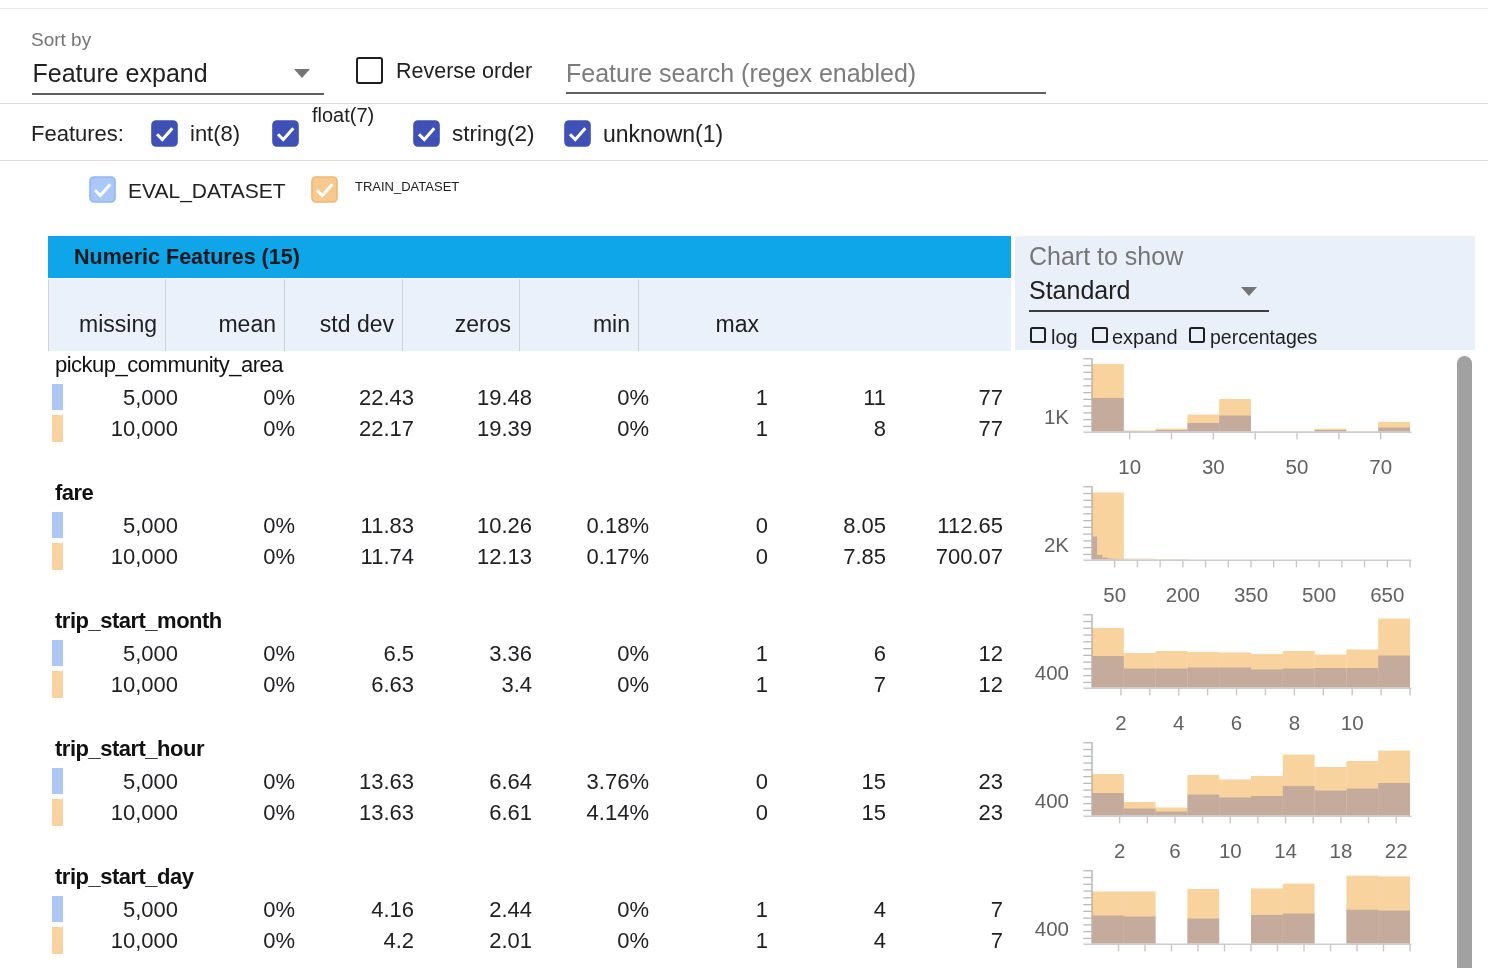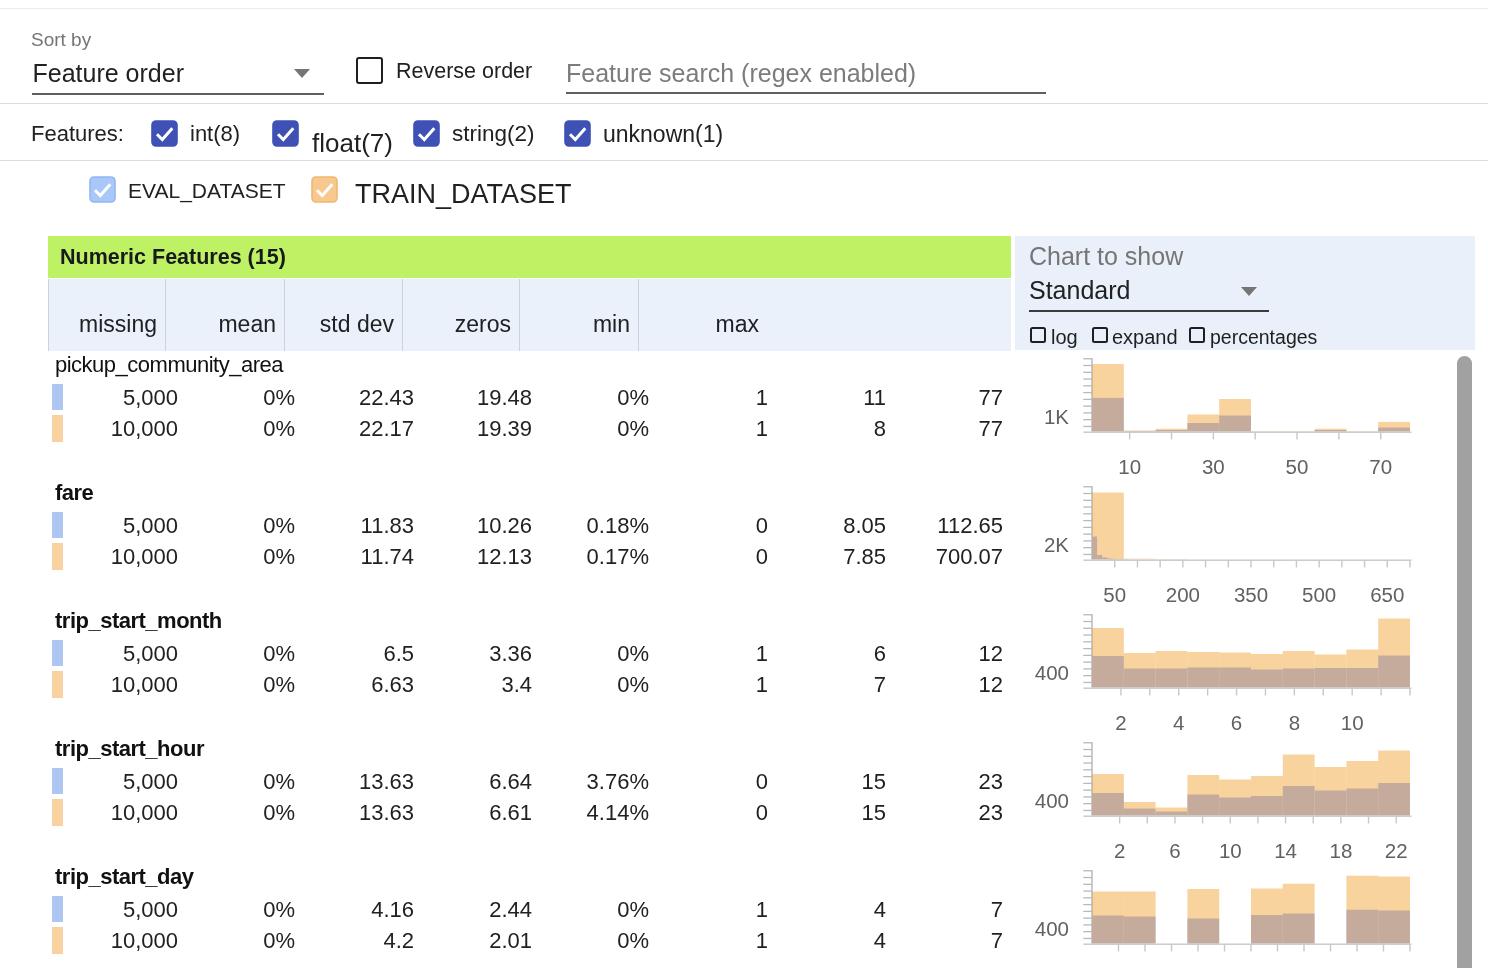--- a/index.html
+++ b/index.html
@@ -2,62 +2,62 @@
 <html><head><meta charset="utf-8"><style>
 html,body{margin:0;padding:0;background:#fff;width:1488px;height:968px;overflow:hidden;
 font-family:"Liberation Sans",sans-serif;}
 *{box-sizing:border-box}
 .abs{position:absolute}
 .row{display:flex;position:absolute}
 .cell{text-align:right;padding-right:8px;white-space:nowrap}
 </style></head><body>
 <div class="abs" style="left:0;top:8px;width:1488px;height:1px;background:#ebebeb"></div>
 <div class="abs" style="left:31px;top:29px;font-size:19px;color:#757575">Sort by</div>
-<div class="abs" style="left:32.5px;top:59px;font-size:25px;color:#212121">Feature order</div>
+<div class="abs" style="left:32.5px;top:59px;font-size:25px;color:#212121">Feature expand</div>
 <div class="abs" style="left:32px;top:93.3px;width:292px;height:1.8px;background:#5f5f5f"></div>
 <div class="abs" style="left:294px;top:69px;width:0;height:0;border-left:8.5px solid transparent;border-right:8.5px solid transparent;border-top:9px solid #757575"></div>
 <div class="abs" style="left:356px;top:57px;width:27px;height:27px;border:2.6px solid #1f1f1f;border-radius:3px"></div>
 <div class="abs" style="left:396px;top:59px;font-size:21.5px;color:#212121">Reverse order</div>
 <div class="abs" style="left:566px;top:59px;font-size:25px;color:#7c7c7c">Feature search (regex enabled)</div>
 <div class="abs" style="left:566px;top:92.3px;width:480px;height:2px;background:#5f5f5f"></div>
 <div class="abs" style="left:0;top:103px;width:1488px;height:1px;background:#dcdcdc"></div>
 <div class="abs" style="left:31px;top:121px;font-size:22px;color:#212121">Features:</div>
 
 <svg style="position:absolute;left:151px;top:120px" width="27" height="27" viewBox="0 0 27 27">
     <rect x="1" y="1" width="25" height="25" rx="4" fill="#3f51b5" stroke="#3f51b5" stroke-width="1.6"></rect>
     <path d="M6 14.2 L11.3 19.5 L21.3 8.2" fill="none" stroke="white" stroke-width="3.0"></path>
   </svg>
 <div class="abs" style="left:190px;top:121px;font-size:22px;color:#212121">int(8)</div>
 <svg style="position:absolute;left:272px;top:120px" width="27" height="27" viewBox="0 0 27 27">
     <rect x="1" y="1" width="25" height="25" rx="4" fill="#3f51b5" stroke="#3f51b5" stroke-width="1.6"></rect>
     <path d="M6 14.2 L11.3 19.5 L21.3 8.2" fill="none" stroke="white" stroke-width="3.0"></path>
   </svg>
-<div class="abs" style="left:312px;top:128px;font-size:26px;color:#212121">float(7)</div>
+<div class="abs" style="left:312px;top:104px;font-size:20px;color:#212121">float(7)</div>
 <svg style="position:absolute;left:413px;top:120px" width="27" height="27" viewBox="0 0 27 27">
     <rect x="1" y="1" width="25" height="25" rx="4" fill="#3f51b5" stroke="#3f51b5" stroke-width="1.6"></rect>
     <path d="M6 14.2 L11.3 19.5 L21.3 8.2" fill="none" stroke="white" stroke-width="3.0"></path>
   </svg>
 <div class="abs" style="left:452px;top:121px;font-size:22.5px;color:#212121">string(2)</div>
 <svg style="position:absolute;left:564px;top:120px" width="27" height="27" viewBox="0 0 27 27">
     <rect x="1" y="1" width="25" height="25" rx="4" fill="#3f51b5" stroke="#3f51b5" stroke-width="1.6"></rect>
     <path d="M6 14.2 L11.3 19.5 L21.3 8.2" fill="none" stroke="white" stroke-width="3.0"></path>
   </svg>
 <div class="abs" style="left:603px;top:121px;font-size:23px;color:#212121">unknown(1)</div>
 <div class="abs" style="left:0;top:160px;width:1488px;height:1px;background:#dcdcdc"></div>
 <svg style="position:absolute;left:89px;top:176px" width="27" height="27" viewBox="0 0 27 27">
     <rect x="1" y="1" width="25" height="25" rx="4" fill="#a9c7f8" stroke="#93b7f1" stroke-width="1.6"></rect>
     <path d="M6 14.2 L11.3 19.5 L21.3 8.2" fill="none" stroke="white" stroke-width="3.0"></path>
   </svg>
 <div class="abs" style="left:128px;top:179px;font-size:21px;color:#212121">EVAL_DATASET</div>
 <svg style="position:absolute;left:311px;top:176px" width="27" height="27" viewBox="0 0 27 27">
     <rect x="1" y="1" width="25" height="25" rx="4" fill="#f8c98f" stroke="#edb873" stroke-width="1.6"></rect>
     <path d="M6 14.2 L11.3 19.5 L21.3 8.2" fill="none" stroke="white" stroke-width="3.0"></path>
   </svg>
-<div class="abs" style="left:355px;top:179px;font-size:27px;color:#212121">TRAIN_DATASET</div>
-<div class="abs" style="left:48px;top:236px;width:963px;height:42px;background:#bef264;font-size:21.5px;font-weight:bold;color:#17191c;line-height:42px;padding-left:12px">Numeric Features (15)</div>
+<div class="abs" style="left:355px;top:179px;font-size:13px;color:#212121">TRAIN_DATASET</div>
+<div class="abs" style="left:48px;top:236px;width:963px;height:42px;background:#0ea5e9;font-size:21.5px;font-weight:bold;color:#17191c;line-height:42px;padding-left:26px">Numeric Features (15)</div>
 <div class="row" style="left:48px;top:279px;width:963px;height:72px;background:#eaf1fa;font-size:23px;color:#202124">
     <div class="cell" style="width:117px;border-left:1px solid #ccd3de;padding-top:31.5px">missing</div>
     <div class="cell" style="width:119px;border-left:1px solid #ccd3de;padding-top:31.5px">mean</div>
     <div class="cell" style="width:118px;border-left:1px solid #ccd3de;padding-top:31.5px">std dev</div>
     <div class="cell" style="width:117px;border-left:1px solid #ccd3de;padding-top:31.5px">zeros</div>
     <div class="cell" style="width:119px;border-left:1px solid #ccd3de;padding-top:31.5px">min</div>
     <div class="cell" style="width:129px;border-left:1px solid #ccd3de;padding-top:31.5px">max</div>
   </div>
 <div class="abs" style="left:1015px;top:236px;width:460px;height:114px;background:#e9f0fa"></div>
 <div class="abs" style="left:1029px;top:242px;font-size:25px;color:#757575">Chart to show</div>

